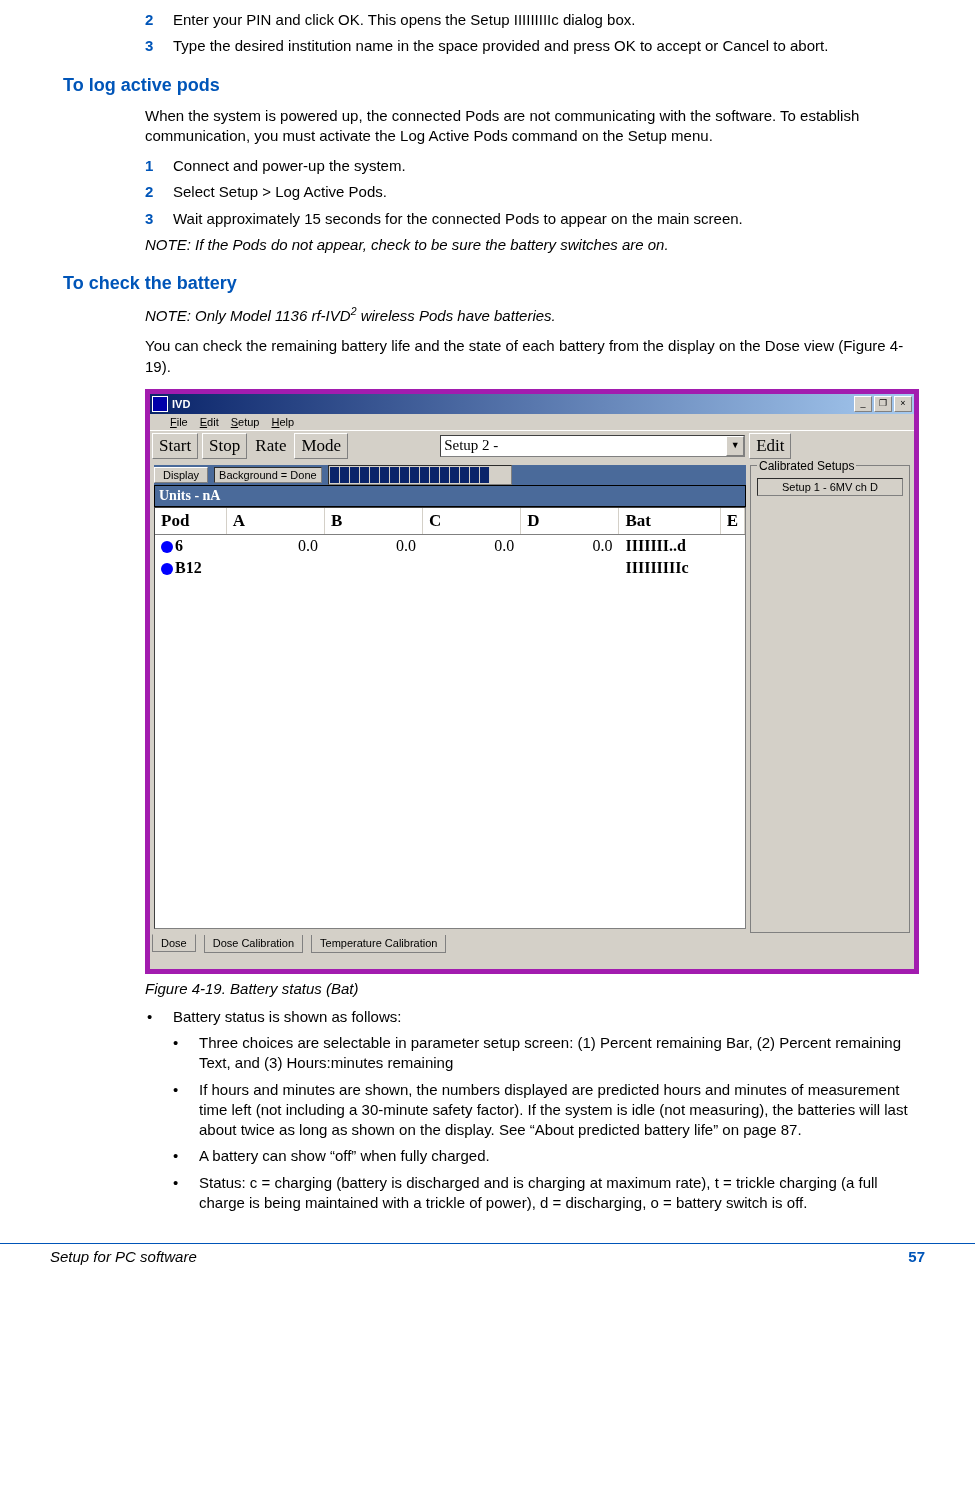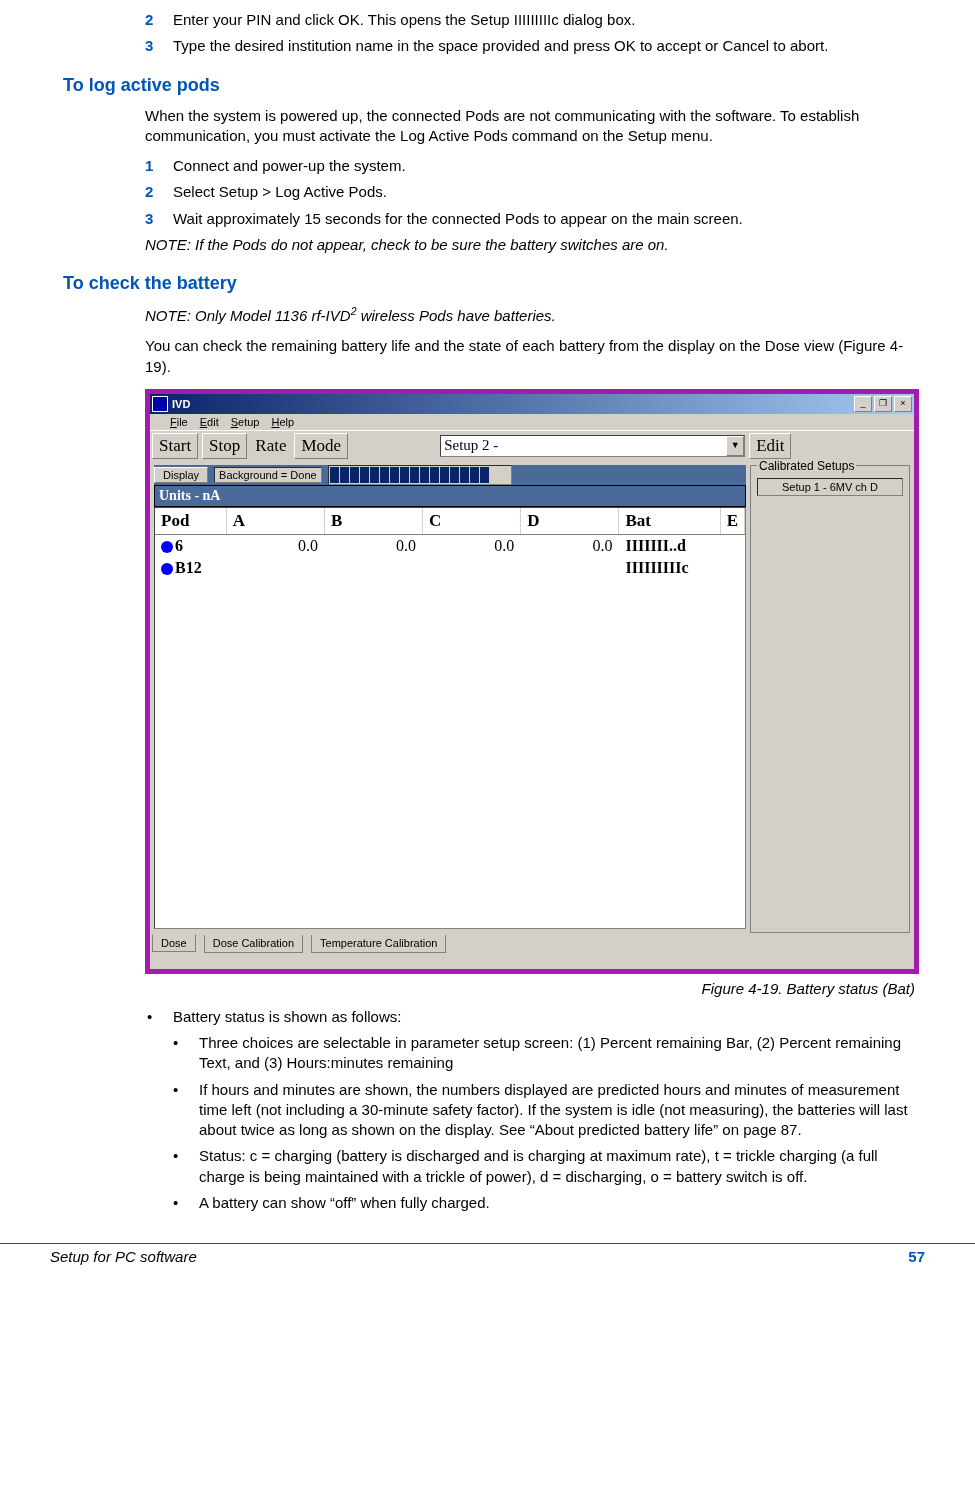--- a/index.html
+++ b/index.html
@@ -111,21 +111,21 @@
   .data-table td { text-align: right; padding: 2px 6px; font-size: 16px; border-right: 1px solid #fff; white-space: nowrap; }
   .data-table td.pod-cell { text-align: left; font-weight: bold; }
   .pod-dot { display: inline-block; width: 12px; height: 12px; border-radius: 50%; background: #00f; vertical-align: middle; margin-right: 2px; }
   .side-panel { width: 160px; background: #d4d0c8; }
   .group-box { border: 1px solid #808080; margin: 0; padding-top: 2px; background: #d4d0c8; position: relative; }
   .group-title { position: absolute; top: -7px; left: 6px; background: #d4d0c8; font-size: 12px; padding: 0 2px; }
   .setup-entry { background: #d4d0c8; border: 1px inset #808080; margin: 10px 6px 4px 6px; padding: 2px 4px; font-size: 11px; text-align: center; }
   .tabs-bottom { display: flex; padding: 2px 0 16px 2px; gap: 8px; }
   .tab-b { background: #d4d0c8; border: 1px solid #808080; border-top: none; padding: 2px 8px; font-size: 11px; }
   .tab-b.active { border-top: 1px solid #d4d0c8; position: relative; top: -1px; }
-  .fig-caption { font-style: italic; font-size: 15px; margin-top: 6px; text-align: right; }
+  .fig-caption { font-style: italic; font-size: 15px; margin-top: 6px; }
   .footer-rule { border-top: 1px solid #0055b8; margin: 30px 0 0 0; }
   .footer { display: flex; justify-content: space-between; padding: 4px 50px 20px 50px; font-style: italic; color: #000; }
   .footer .pg { color: #0055b8; font-weight: bold; font-style: normal; margin-left: 23px; }
 </style>
 </head>
 <body>
 
 <div class="page">
   <div class="content-indent">
     <div class="step">
@@ -273,24 +273,24 @@
         </li>
     </ul>
     <ul class="sub-list">
       <li class="bullet-item">
           <span>Three choices are selectable in parameter setup screen: (1) Percent remaining Bar, (2) Percent remaining Text, and (3) Hours:minutes remaining</span>
         </li>
       <li class="bullet-item">
           <span>If hours and minutes are shown, the numbers displayed are predicted hours and minutes of measurement time left (not including a 30-minute safety factor). If the system is idle (not measuring), the batteries will last about twice as long as shown on the display. See “About predicted battery life” on page 87.</span>
         </li>
       <li class="bullet-item">
+          <span>A battery can show “off” when fully charged.</span>
+        </li>
+      <li class="bullet-item">
           <span>Status: c = charging (battery is discharged and is charging at maximum rate), t = trickle charging (a full charge is being maintained with a trickle of power), d = discharging, o = battery switch is off.</span>
-        </li>
-      <li class="bullet-item">
-          <span>A battery can show “off” when fully charged.</span>
         </li>
     </ul>
   </div>
 </div>
 
 <div class="footer-rule"></div>
 <div class="footer">
   <span>Setup for PC software</span>
   <span class="pg">57</span>
 </div>

